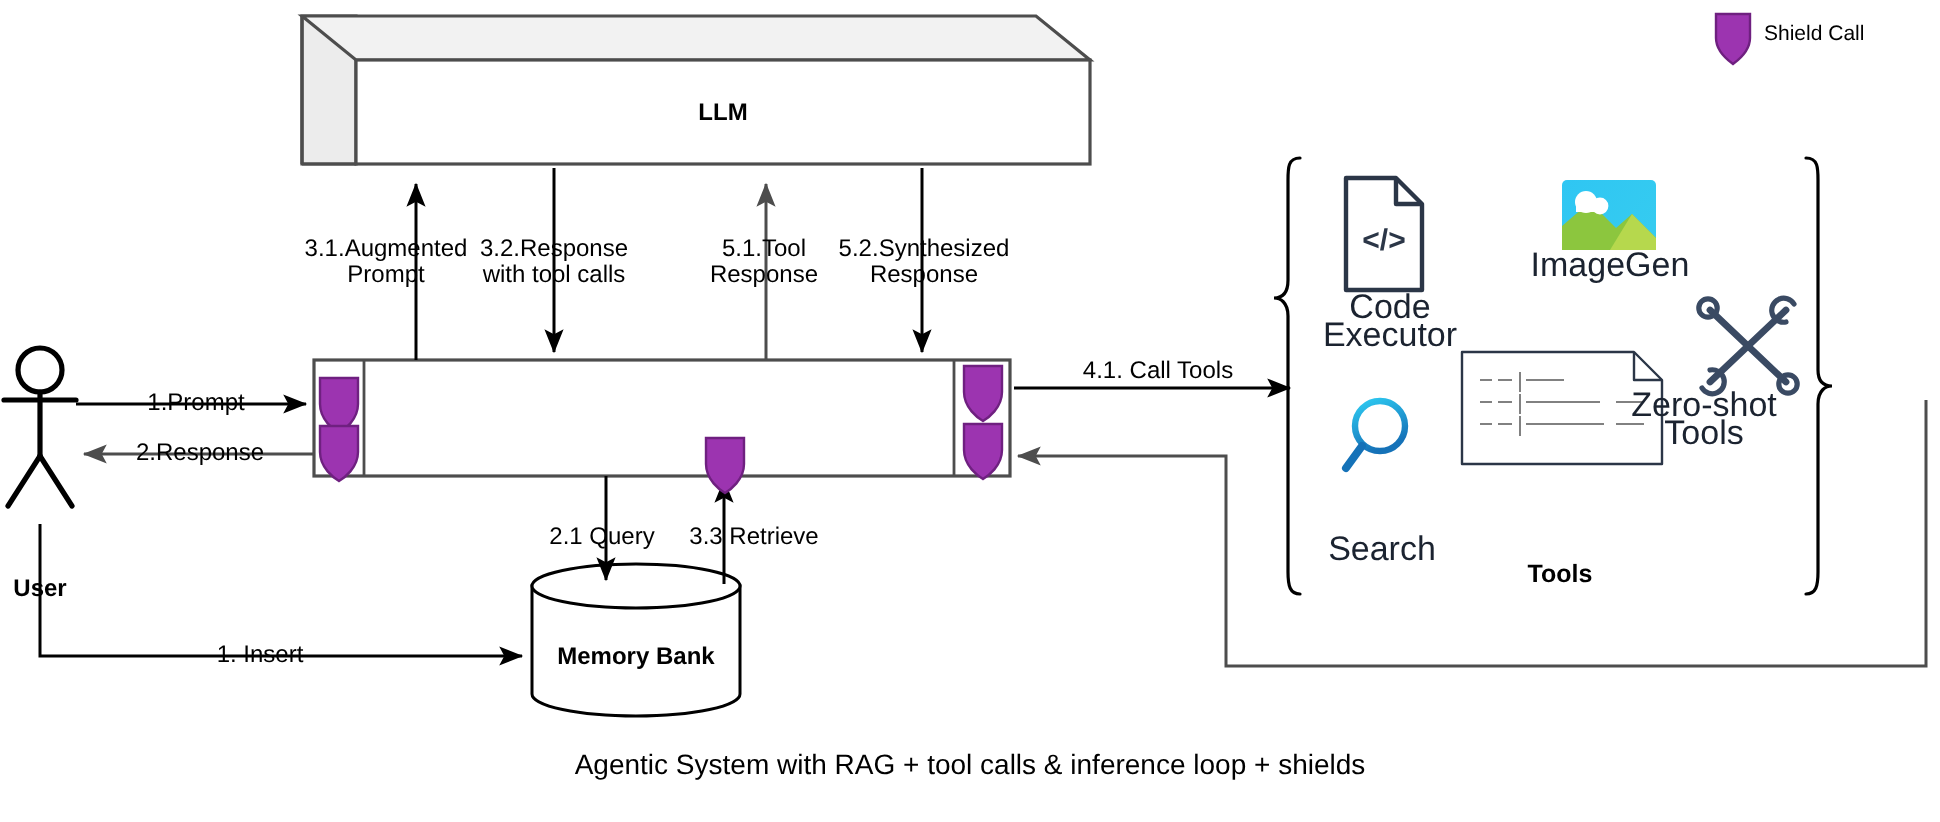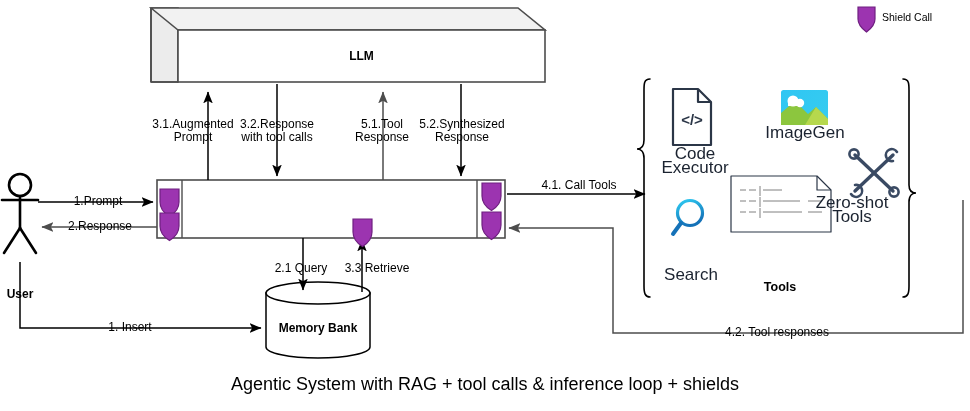--- a/index.html
+++ b/index.html
@@ -2,21 +2,21 @@
 <html><head>
 <meta charset="utf-8">
 <style>
   html,body{margin:0;padding:0;background:#ffffff;}
   body{font-family:"Liberation Sans","DejaVu Sans",sans-serif;}
   #stage{position:relative;width:970px;height:411px;background:#fff;overflow:hidden;}
   #svglayer{position:absolute;left:0;top:0;width:970px;height:411px;}
   .lbl{position:absolute;color:#000;font-size:12px;line-height:13px;text-align:center;white-space:pre;}
   .node-title{position:absolute;font-size:12px;font-weight:bold;color:#000;text-align:center;}
   .tool-cap{position:absolute;font-size:17px;color:#1b2330;text-align:center;line-height:13.5px;}
-  .caption{position:absolute;left:0;top:374px;width:970px;text-align:center;font-size:18px;color:#000;}
+  .caption{position:absolute;left:0;top:374px;width:970px;text-align:center;font-size:14px;color:#000;}
   .legend-txt{position:absolute;font-size:10.5px;color:#000;}
 </style>
 </head>
 <body>
 
 <div id="stage">
 
   <svg id="svglayer" viewBox="0 0 970 411">
     <defs>
       <marker id="arrB" markerWidth="9" markerHeight="9" refX="7.6" refY="3.2" orient="auto">
@@ -190,21 +190,20 @@
   <div class="lbl" style="left:330px;top:262px;width:94px;">3.3 Retrieve</div>
   <div class="lbl" style="left: 141px; top: 118px; width: 104px; white-space: pre-line;">3.1.Augmented
 Prompt</div>
   <div class="lbl" style="left: 222px; top: 118px; width: 110px; white-space: pre-line;">3.2.Response
 with tool calls</div>
   <div class="lbl" style="left: 334px; top: 118px; width: 96px; white-space: pre-line;">5.1.Tool
 Response</div>
   <div class="lbl" style="left: 409px; top: 118px; width: 106px; white-space: pre-line;">5.2.Synthesized
 Response</div>
   <div class="lbl" style="left:527px;top:179px;width:104px;">4.1. Call Tools</div>
-  <div class="lbl" style="left:715px;top:326px;width:124px;">4.2. Tool responses</div>
 
   <div class="tool-cap" style="left:640px;top:147px;width:110px;">Code Executor</div>
   <div class="tool-cap" style="left:758px;top:126px;width:94px;">ImageGen</div>
   <div class="tool-cap" style="left: 812px; top: 196px; width: 80px; white-space: pre-line;">Zero-shot
 Tools</div>
   <div class="tool-cap" style="left:655px;top:268px;width:72px;">Search</div>
 
   <div class="legend-txt" style="left:882px;top:11px;">Shield Call</div>
 
   <div class="caption">Agentic System with RAG + tool calls &amp; inference loop + shields</div>

